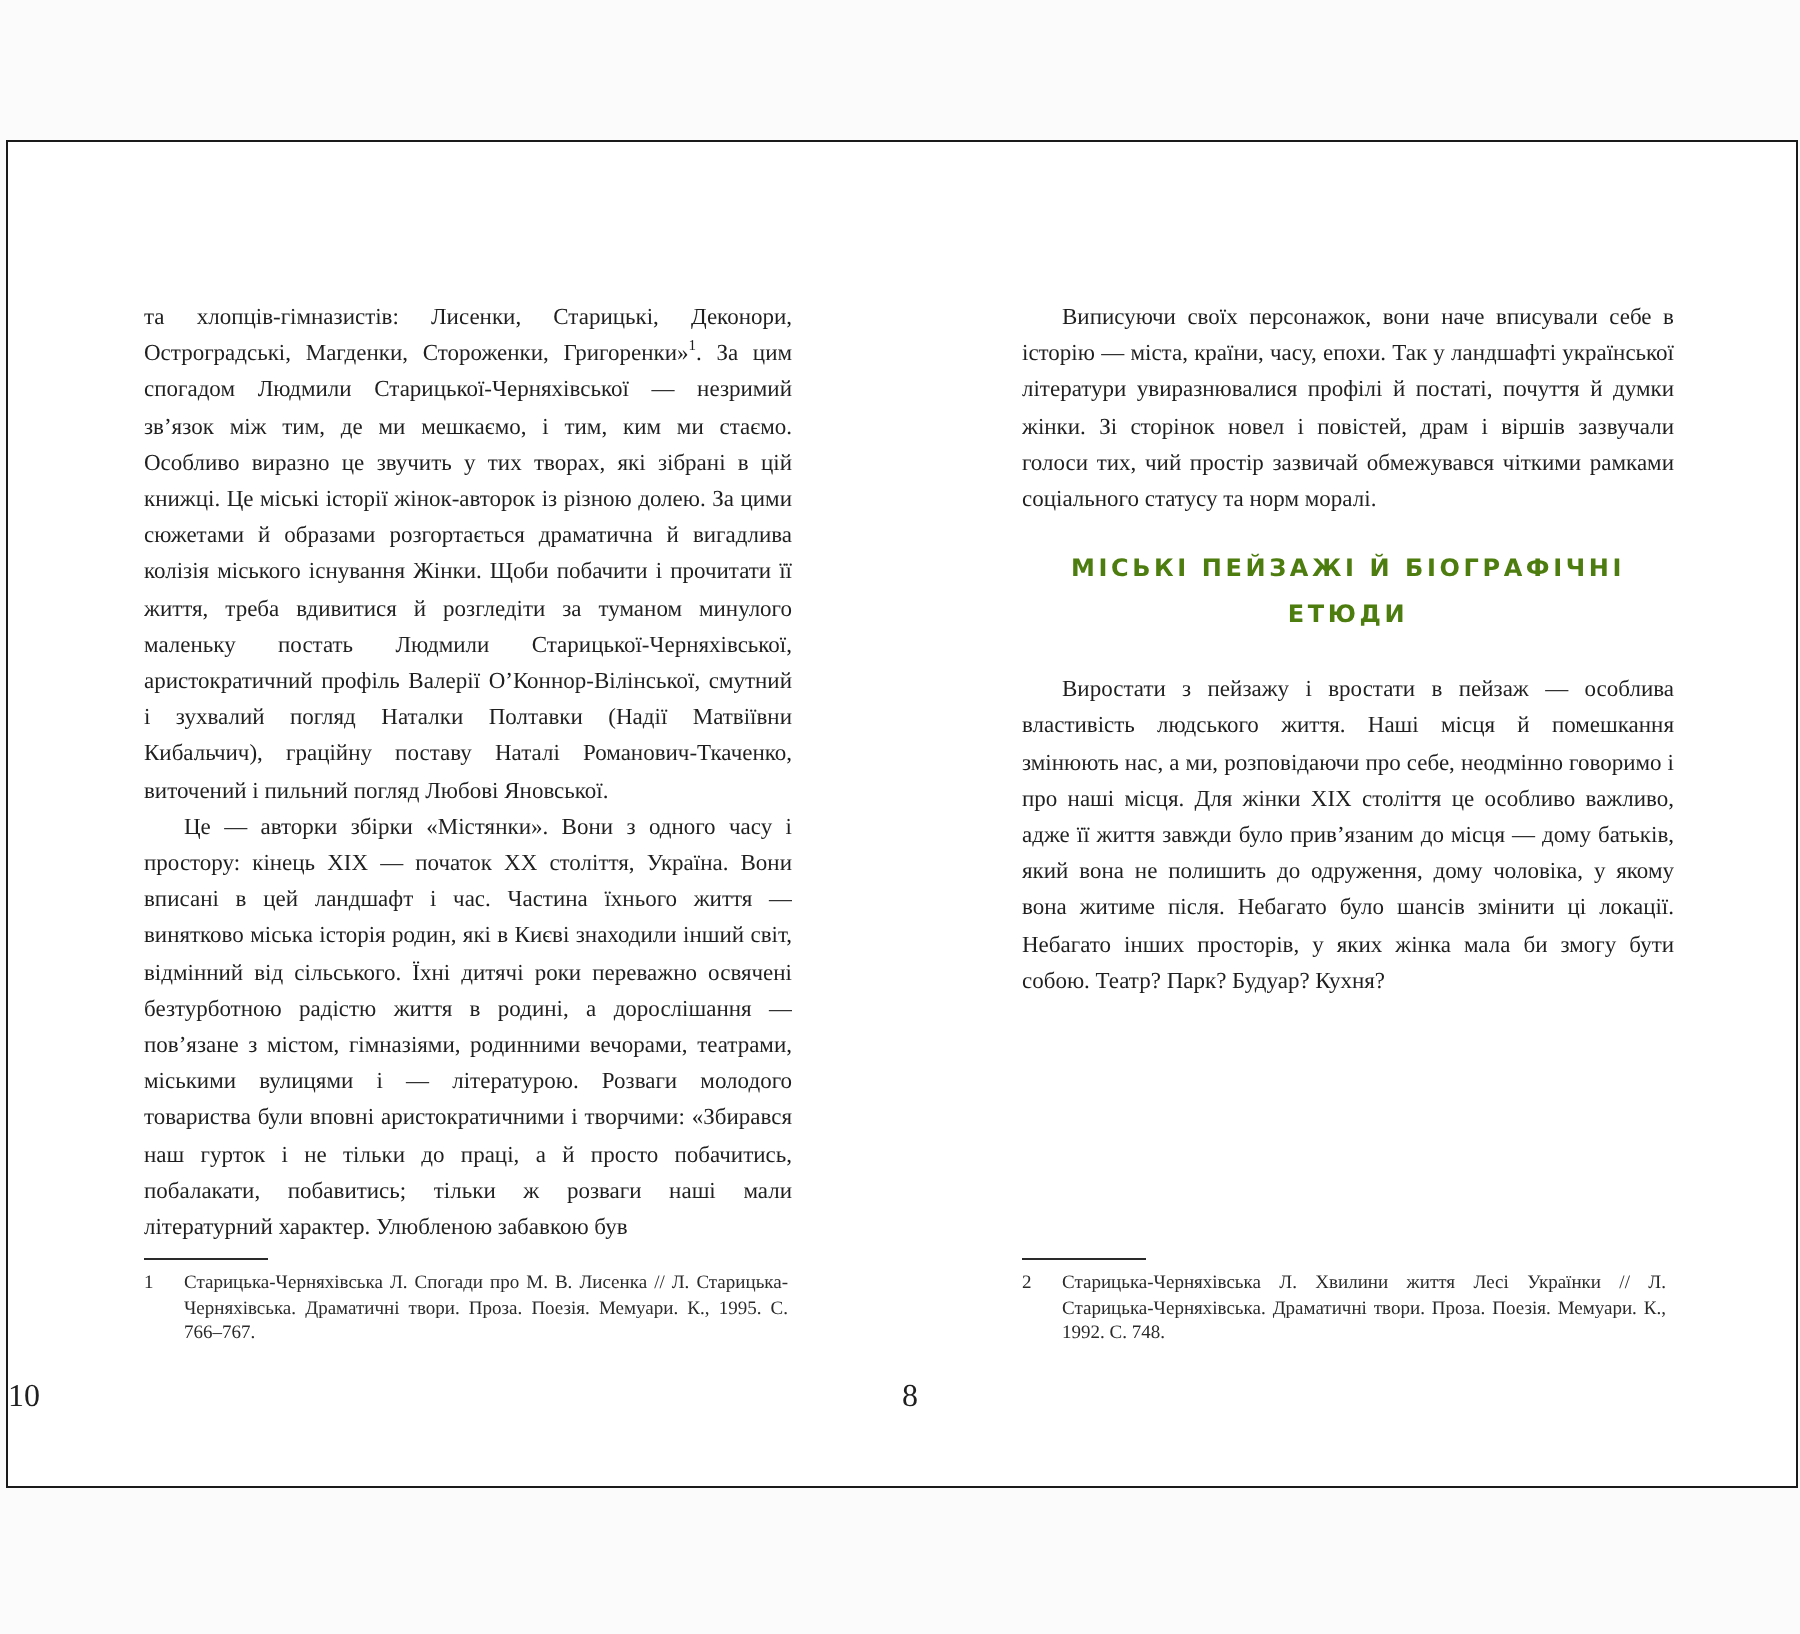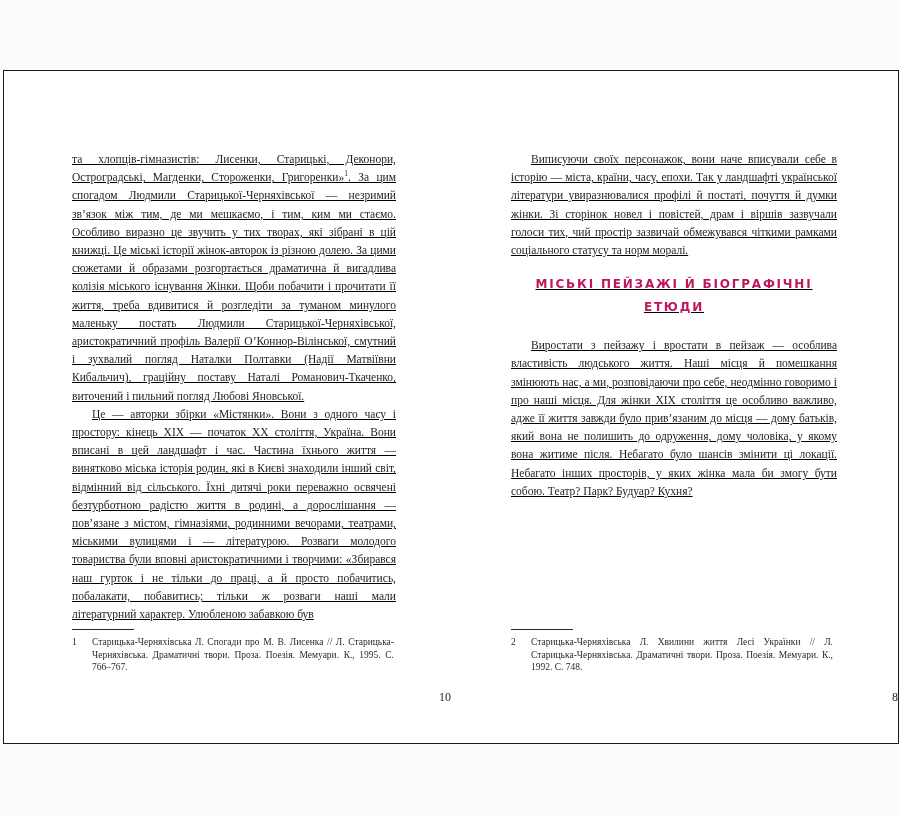--- a/index.html
+++ b/index.html
@@ -23,21 +23,20 @@
     height: 674px;
     box-sizing: border-box;
     border: 1.5px solid var(--border, #1a1a1a);
     background: var(--page, #ffffff);
     display: flex;
   }
   .page {
     position: relative;
     width: 50%;
     box-sizing: border-box;
-    text-decoration: underline;
   }
   .page-left  { padding: 79px 55px 0 68px; }
   .page-right { padding: 79px 61px 0 60px; }
 
   .body-text {
     height: 472px;
     overflow: hidden;
     color: var(--text, #1f1f1f);
     font-size: 11.5px;
     line-height: 18.2px;
@@ -52,21 +51,21 @@
   }
   .heading {
     font-family: "DejaVu Sans", sans-serif;
     font-weight: bold;
     font-size: 12px;
     letter-spacing: 1.8px;
     line-height: 23px;
     text-align: center;
     text-indent: 0;
     margin: 14px 0 17px 0;
-    color: #be185d;
+    color: #4d7c0f;
   }
   .heading span { display: block; }
 
   .footnote-block {
     position: absolute;
     top: 558px;
     width: 322px;
   }
   .page-left  .footnote-block { left: 68px; }
   .page-right .footnote-block { left: 60px; }
@@ -83,22 +82,22 @@
     text-align: justify;
   }
   .fn-num { width: 20px; flex: none; }
   .fn-text { flex: 1; }
 
   .page-number {
     position: absolute;
     top: 619px;
     left: 0;
     right: 0;
-    text-align: right;
-    font-size: 12px;
+    text-align: left;
+    font-size: 16px;
     color: var(--text, #1f1f1f);
   }
 </style>
 </head>
 <body>
 
 <div class="stage">
   <div class="spread">
 
     <section class="page page-left">

